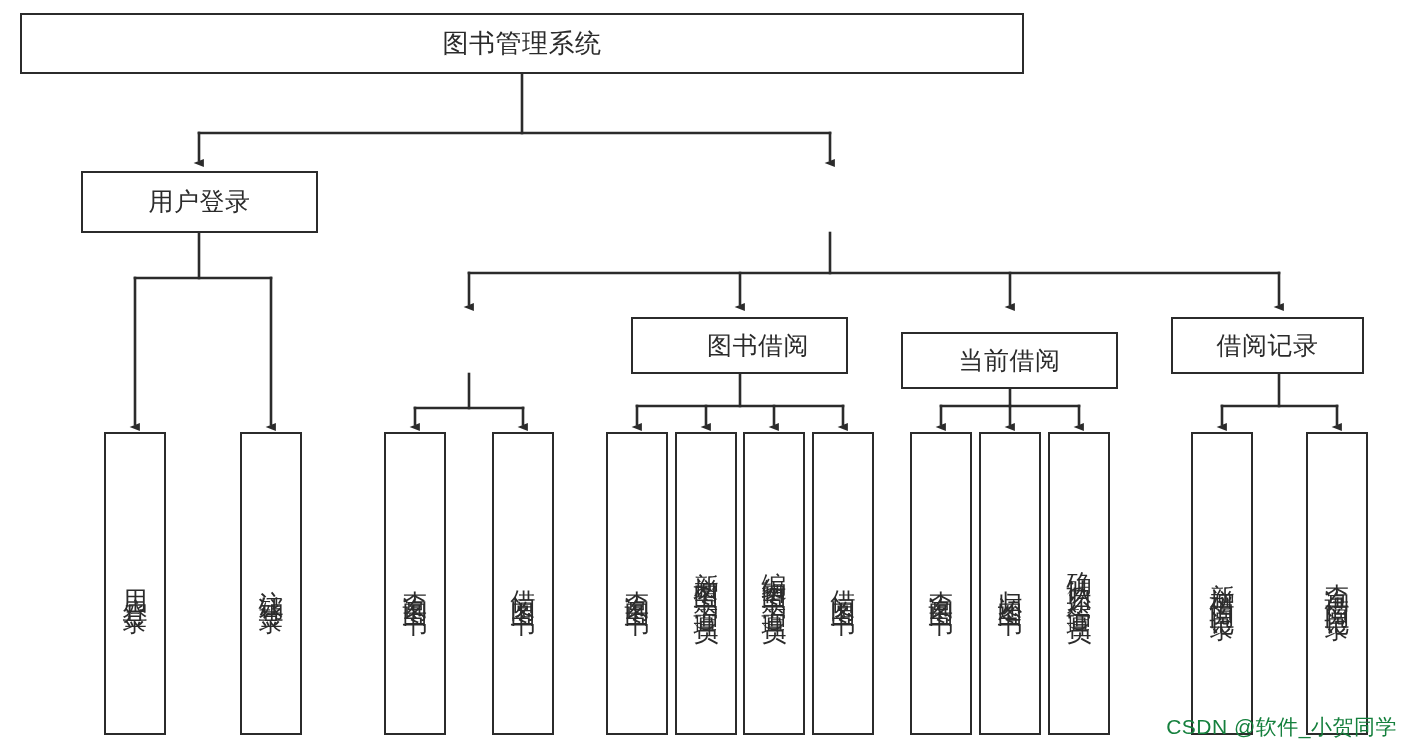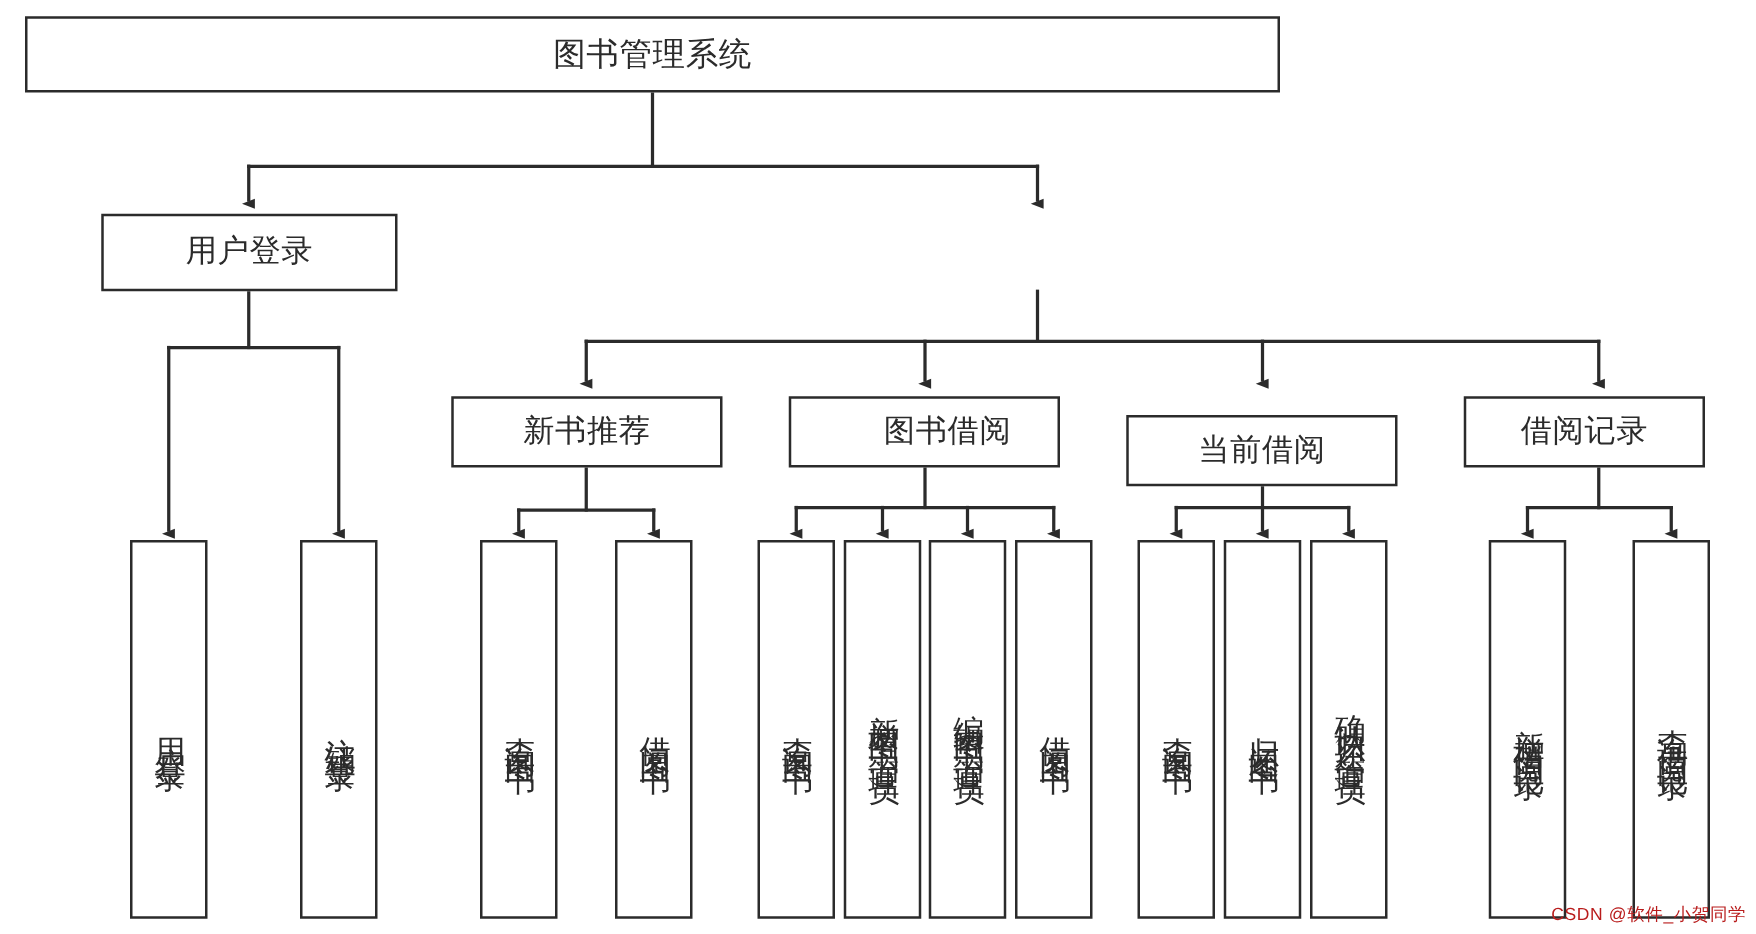--- a/index.html
+++ b/index.html
@@ -61,22 +61,22 @@
     font-size: 25px;
     line-height: 1.0;
     letter-spacing: 7px;
     white-space: normal;
     max-height: 272px;
   }
   .watermark {
     position: absolute;
     right: 8px;
     bottom: 6px;
-    font-size: 14px;
-    color: #b91c1c;
+    font-size: 21px;
+    color: #15803d;
     letter-spacing: 0.5px;
     user-select: none;
     white-space: nowrap;
   }
 </style>
 </head>
 <body>
 
 <div id="canvas">
 
@@ -131,23 +131,20 @@
   </svg>
 
   <div class="node horiz root" style="left:20px; top:13px; width:1004px; height:61px;">
     <span class="lbl">图书管理系统</span>
   </div>
 
   <div class="node horiz" style="left:81px; top:171px; width:237px; height:62px;">
     <span class="lbl">用户登录</span>
   </div>
 
-  <div class="node horiz" style="left:361px; top:317px; width:217px; height:57px;">
-    <span class="lbl">新书推荐</span>
-  </div>
   <div class="node horiz" style="left:631px; top:317px; width:217px; height:57px;padding-left:37px;">
     <span class="lbl">图书借阅</span>
   </div>
   <div class="node horiz" style="left:901px; top:332px; width:217px; height:57px;">
     <span class="lbl">当前借阅</span>
   </div>
   <div class="node horiz" style="left:1171px; top:317px; width:193px; height:57px;">
     <span class="lbl">借阅记录</span>
   </div>
 

